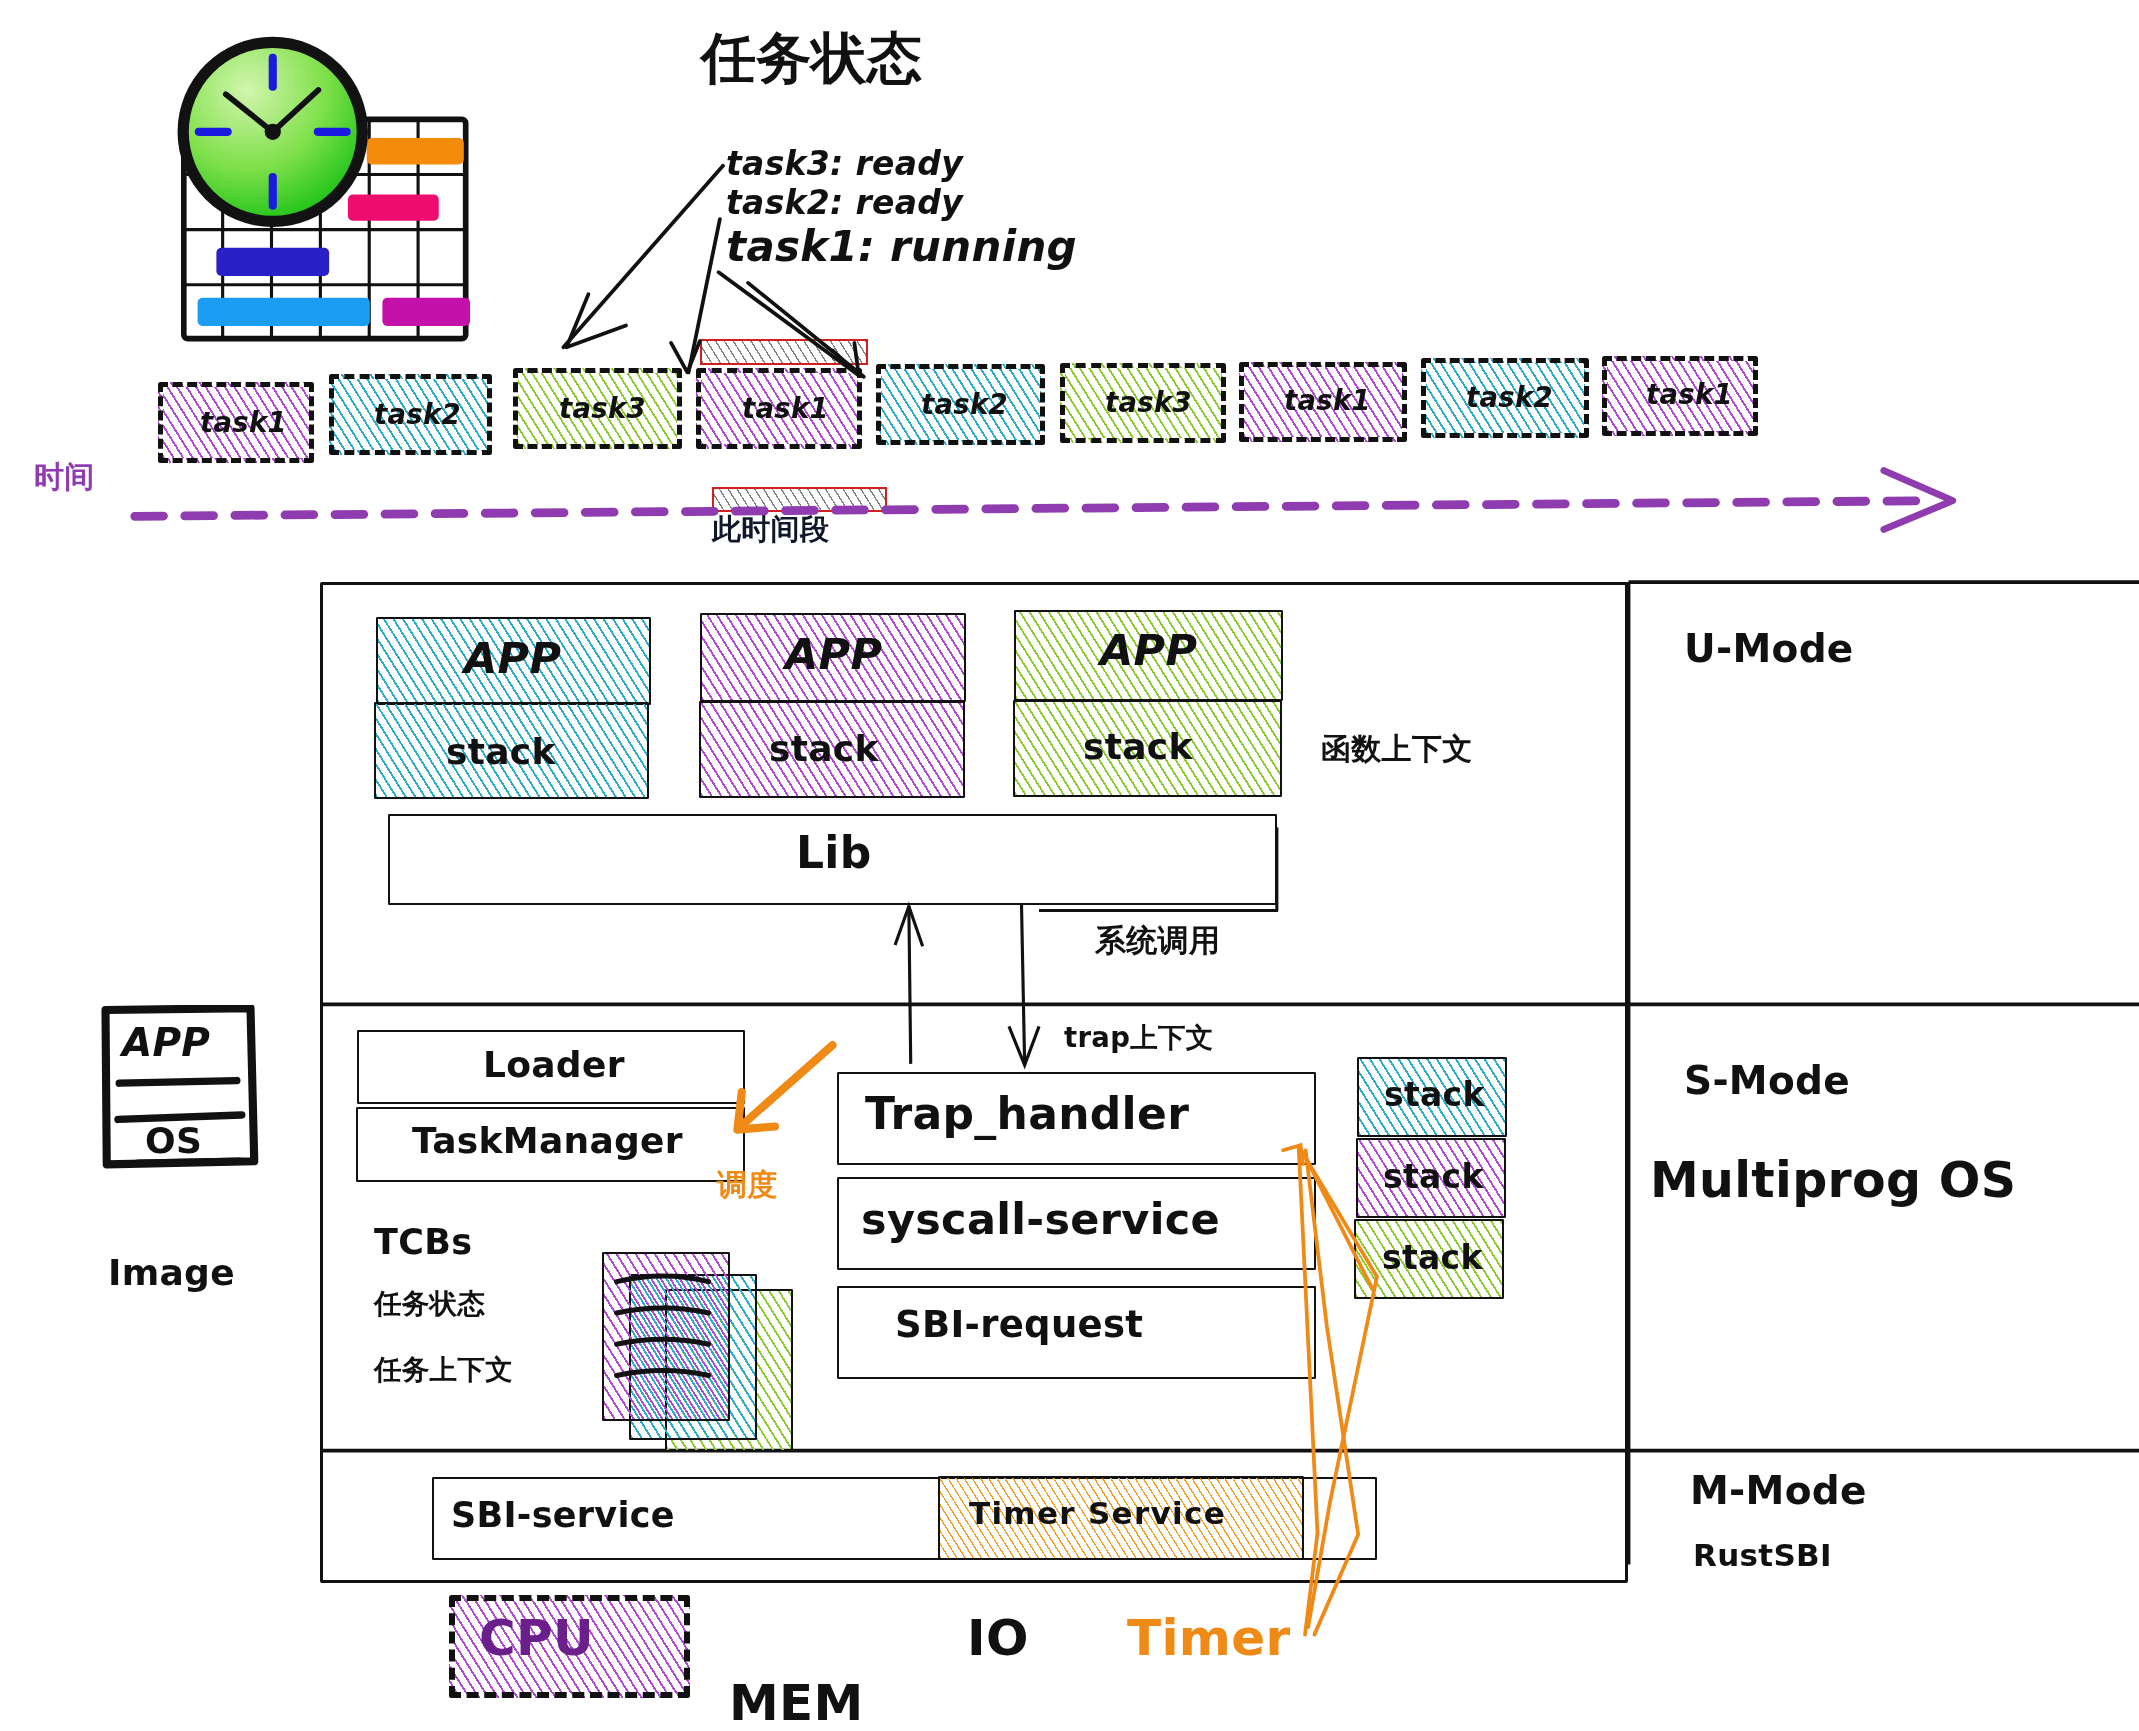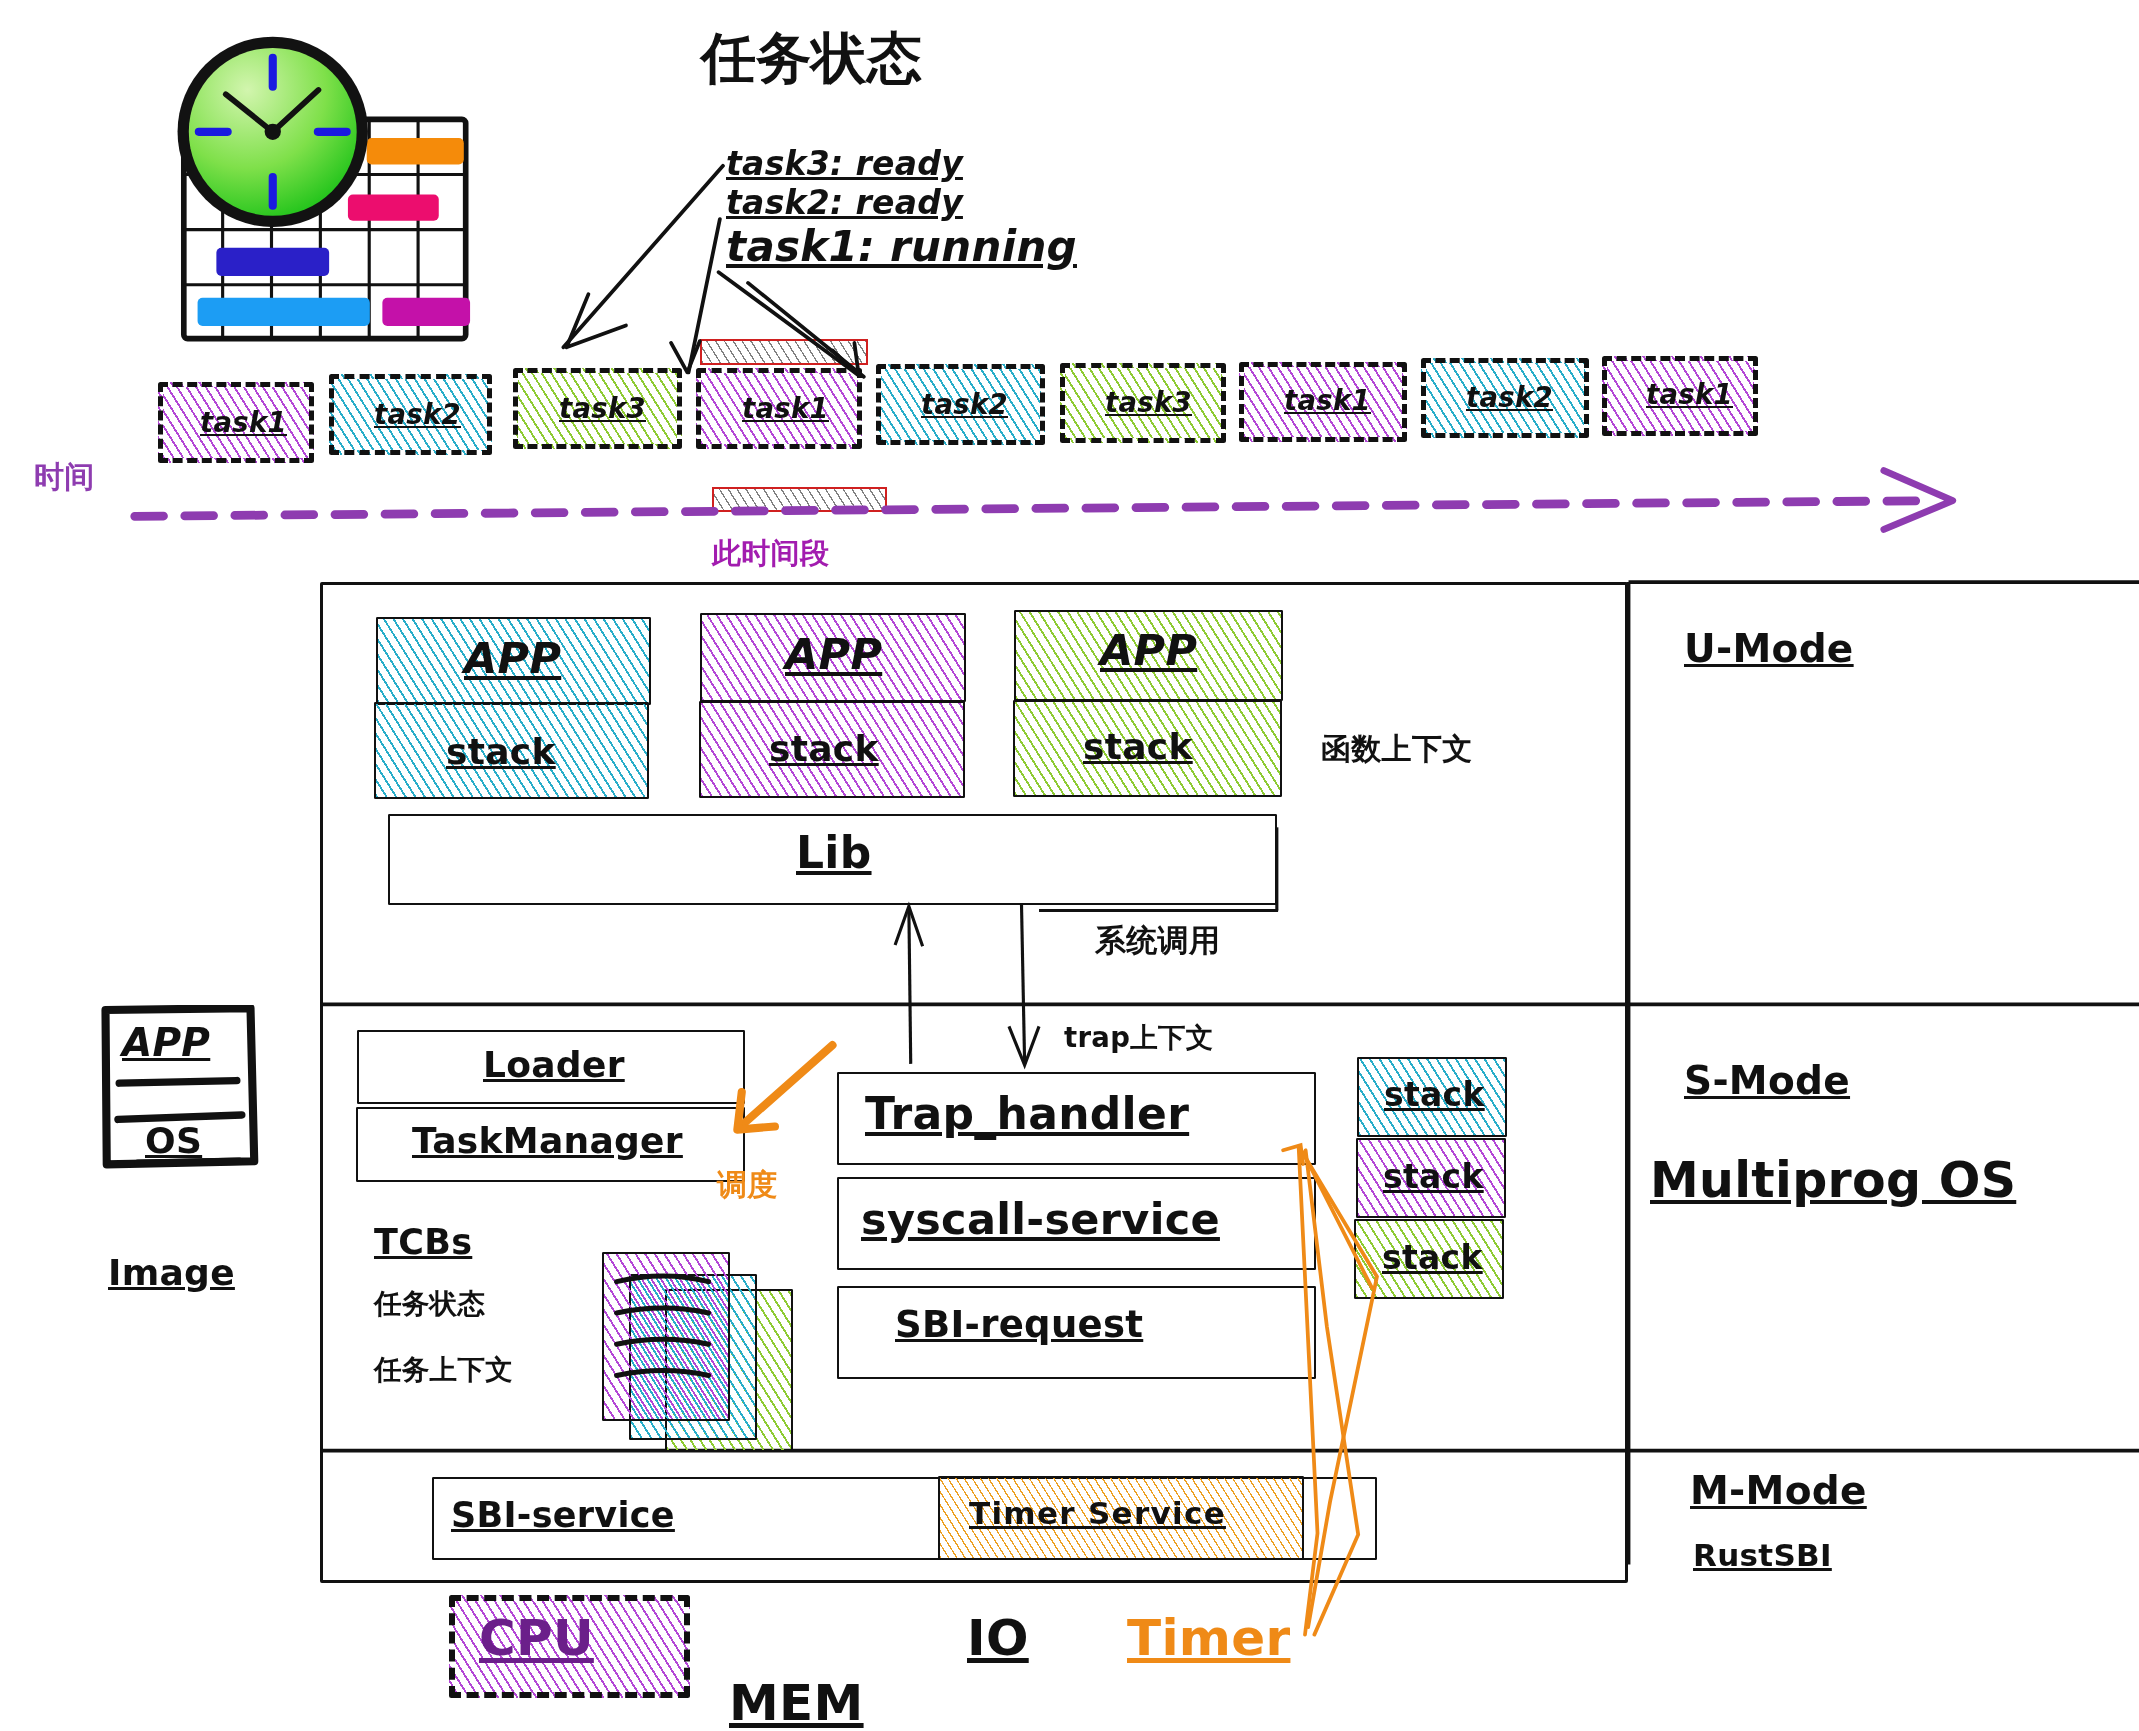--- a/index.html
+++ b/index.html
@@ -1,19 +1,19 @@
 <!DOCTYPE html>
 <html style="font-size:10px"><head>
 <meta charset="utf-8">
 <style>
   html,body{margin:0;padding:0;background:#fff;}
   body{width:2140px;height:1731px;position:relative;overflow:hidden;
        font-family:"DejaVu Sans","Liberation Sans",sans-serif;}
   .abs{position:absolute;}
-  .hand{font-family:"DejaVu Sans","Liberation Sans",sans-serif;font-weight:700;text-decoration:underline;}
+  .hand{font-family:"DejaVu Sans","Liberation Sans",sans-serif;font-weight:700;}
 
   
   .h-purple{background-image:repeating-linear-gradient(58deg,#b347d6 0 1.9px,rgba(255,255,255,0) 1.9px 8.1px);}
   .h-cyan{background-image:repeating-linear-gradient(58deg,#29adc9 0 1.9px,rgba(255,255,255,0) 1.9px 8.1px);}
   .h-green{background-image:repeating-linear-gradient(58deg,#8ecb33 0 1.9px,rgba(255,255,255,0) 1.9px 8.1px);}
   .h-orange{background-image:repeating-linear-gradient(58deg,#eda021 0 1.3px,rgba(255,255,255,0) 1.3px 6.9px);}
   .h-grey{background-image:repeating-linear-gradient(58deg,#808080 0 1.3px,rgba(255,255,255,0) 1.3px 7.5px);}
 
   
   .sk{border:3.1px solid #111;border-radius:1.9px;position:absolute;box-sizing:border-box;}
@@ -106,21 +106,21 @@
 
   <div class="dash h-cyan" style="left:1421px;top:358px;width:168px;height:80px;"></div>
   <div class="lbl hand" style="left:1466px;top:381px;font-size:27.5px;font-style:italic;">task2</div>
 
   <div class="dash h-purple" style="left:1602px;top:356px;width:156px;height:80px;"></div>
   <div class="lbl hand" style="left:1646px;top:378px;font-size:27.5px;font-style:italic;">task1</div>
 </div>
 
 <div class="abs h-grey" style="left:700px;top:339px;width:168px;height:26px;border:2.5px solid #d02020;box-sizing:border-box;"></div>
 <div class="abs h-grey" style="left:712px;top:487px;width:175px;height:25px;border:2.5px solid #d02020;box-sizing:border-box;"></div>
-<div class="lbl cn" style="left:712px;top:534px;font-size:29px;color:#a21caf;">此时间段</div>
+<div class="lbl cn" style="left:712px;top:510px;font-size:29px;color:#0f172a;">此时间段</div>
 
 <div class="lbl cn" style="left:34px;top:457px;font-size:30px;color:#8e3cb0;">时间</div>
 
 <svg class="ov" viewBox="0 0 3419 2766" width="2140" height="1731">
 
   <line x1="215" y1="825" x2="3090" y2="800" stroke="#8e3cb0" stroke-width="14" stroke-dasharray="46 34" stroke-linecap="round"></line>
   <polyline points="3010,752 3120,800 3010,846" fill="none" stroke="#8e3cb0" stroke-width="11" stroke-linecap="round" stroke-linejoin="round"></polyline>
 
   <g stroke="#111" stroke-width="6" fill="none" stroke-linecap="round">
     <path d="M1155,265 L900,555"></path>

